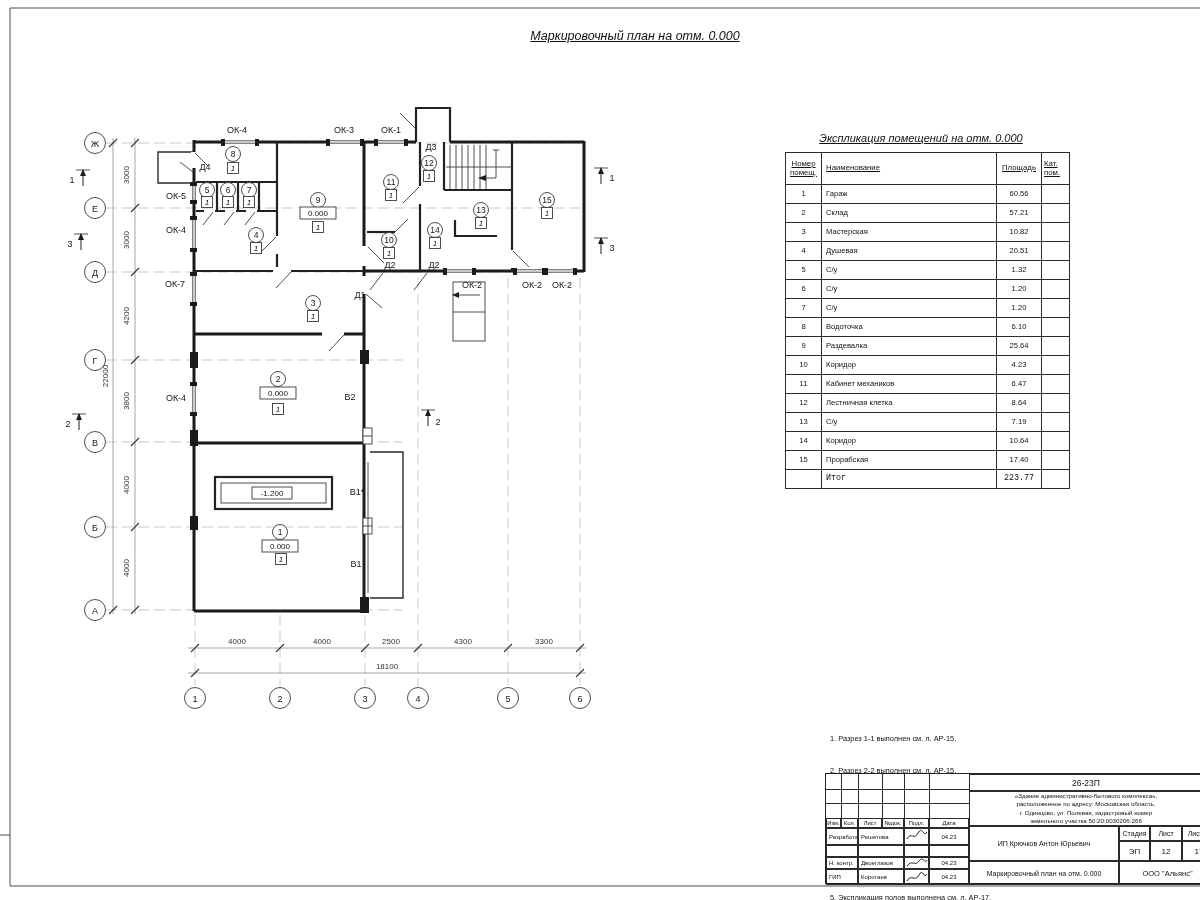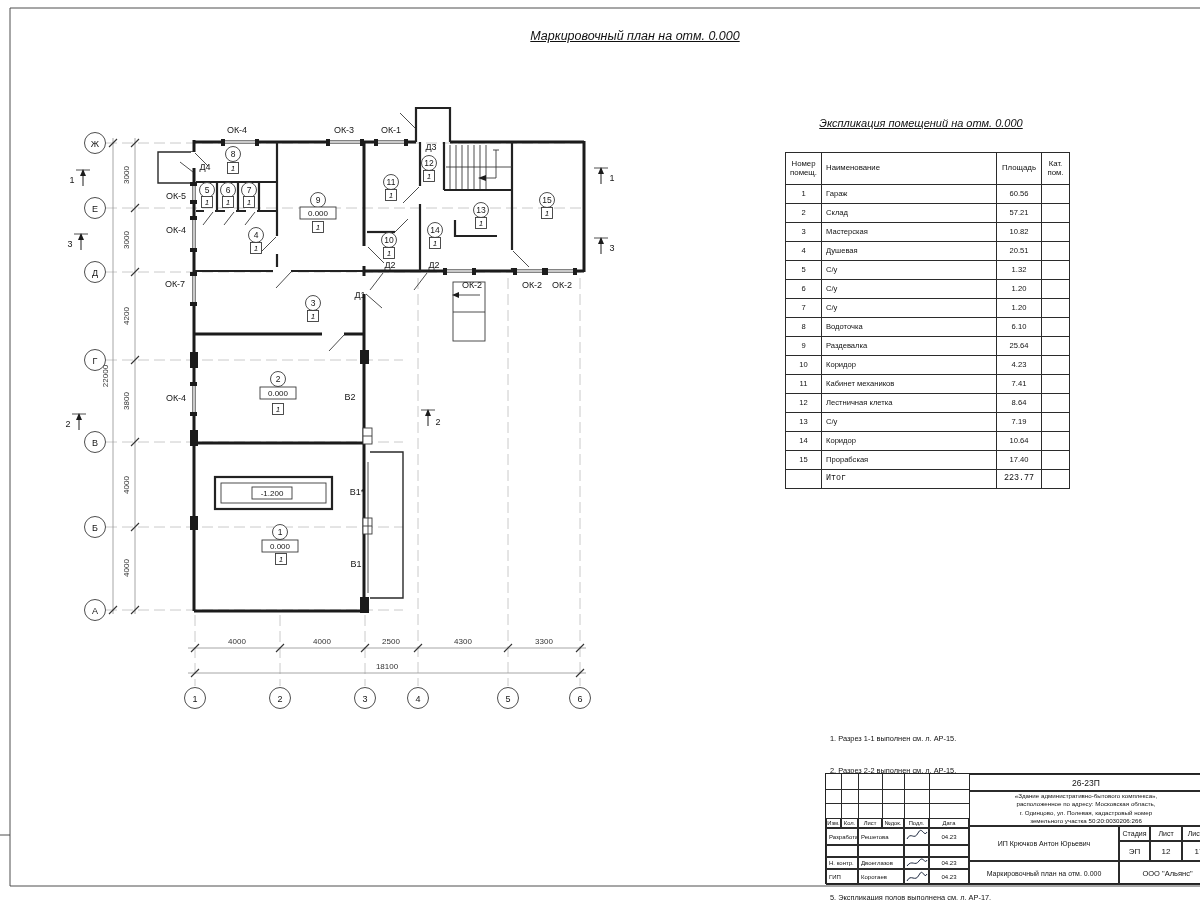--- a/index.html
+++ b/index.html
@@ -17,30 +17,30 @@
   .tick{stroke:#333;stroke-width:1.1;}
   .blk{fill:#1b1b1b;stroke:none;}
   .wht{fill:#fff;stroke:none;}
   .tx9{font-size:9px;}
   .tx85{font-size:8.5px;}
   .tx8{font-size:8px;}
   .txd{font-size:8px;fill:#333;}
   .it{font-style:italic;}
   .ttl{position:absolute;font-style:italic;text-decoration:underline;text-align:center;}
   #main-title{left:500px;top:29px;width:270px;font-size:12.5px;}
-  #expl-title{left:790px;top:117px;width:262px;font-size:11px;}
+  #expl-title{left:790px;top:132px;width:262px;font-size:11px;}
   
   #expl{position:absolute;left:785px;top:152px;border-collapse:collapse;table-layout:fixed;}
   #expl td,#expl th{border:1px solid #2b2b2b;font-weight:normal;padding:0 2px;
       font-size:7.6px;line-height:1.15;overflow:hidden;background:#fff;}
-  #expl th{text-align:center;font-size:7.8px;}
+  #expl th{text-align:center;font-size:7.8px;text-decoration:underline;}
   #expl .c-num{width:31px;text-align:center;}
   #expl .c-name{width:168px;text-align:left;padding-left:4px;}
   #expl .c-area{width:40px;text-align:center;margin-top:7px;}
-  #expl .c-cat{width:23px;text-align:center;}
+  #expl .c-cat{width:23px;text-align:left;}
   #expl thead tr{height:32px;}
   #expl tbody tr{height:19px;}
   #expl tbody td{border-top-width:1.2px;}
   #expl .total td{font-size:8.4px;font-family:Liberation Mono, monospace;}
   
   #notes{position:absolute;left:830px;top:713px;font-size:7.4px;line-height:10.6px;white-space:pre;}
   #notes .indent{padding-left:9px;}
   
   #tb{position:absolute;left:825px;top:773px;width:377px;height:111px;
       border:1.6px solid #222;box-sizing:border-box;background:#fff;}
@@ -499,21 +499,21 @@
       </tr>
     <tr>
         <td class="c-num">10</td>
         <td class="c-name">Коридор</td>
         <td class="c-area">4.23</td>
         <td class="c-cat"></td>
       </tr>
     <tr>
         <td class="c-num">11</td>
         <td class="c-name">Кабинет механиков</td>
-        <td class="c-area">7.41</td>
+        <td class="c-area">6.47</td>
         <td class="c-cat"></td>
       </tr>
     <tr>
         <td class="c-num">12</td>
         <td class="c-name">Лестничная клетка</td>
         <td class="c-area">8.64</td>
         <td class="c-cat"></td>
       </tr>
     <tr>
         <td class="c-num">13</td>

